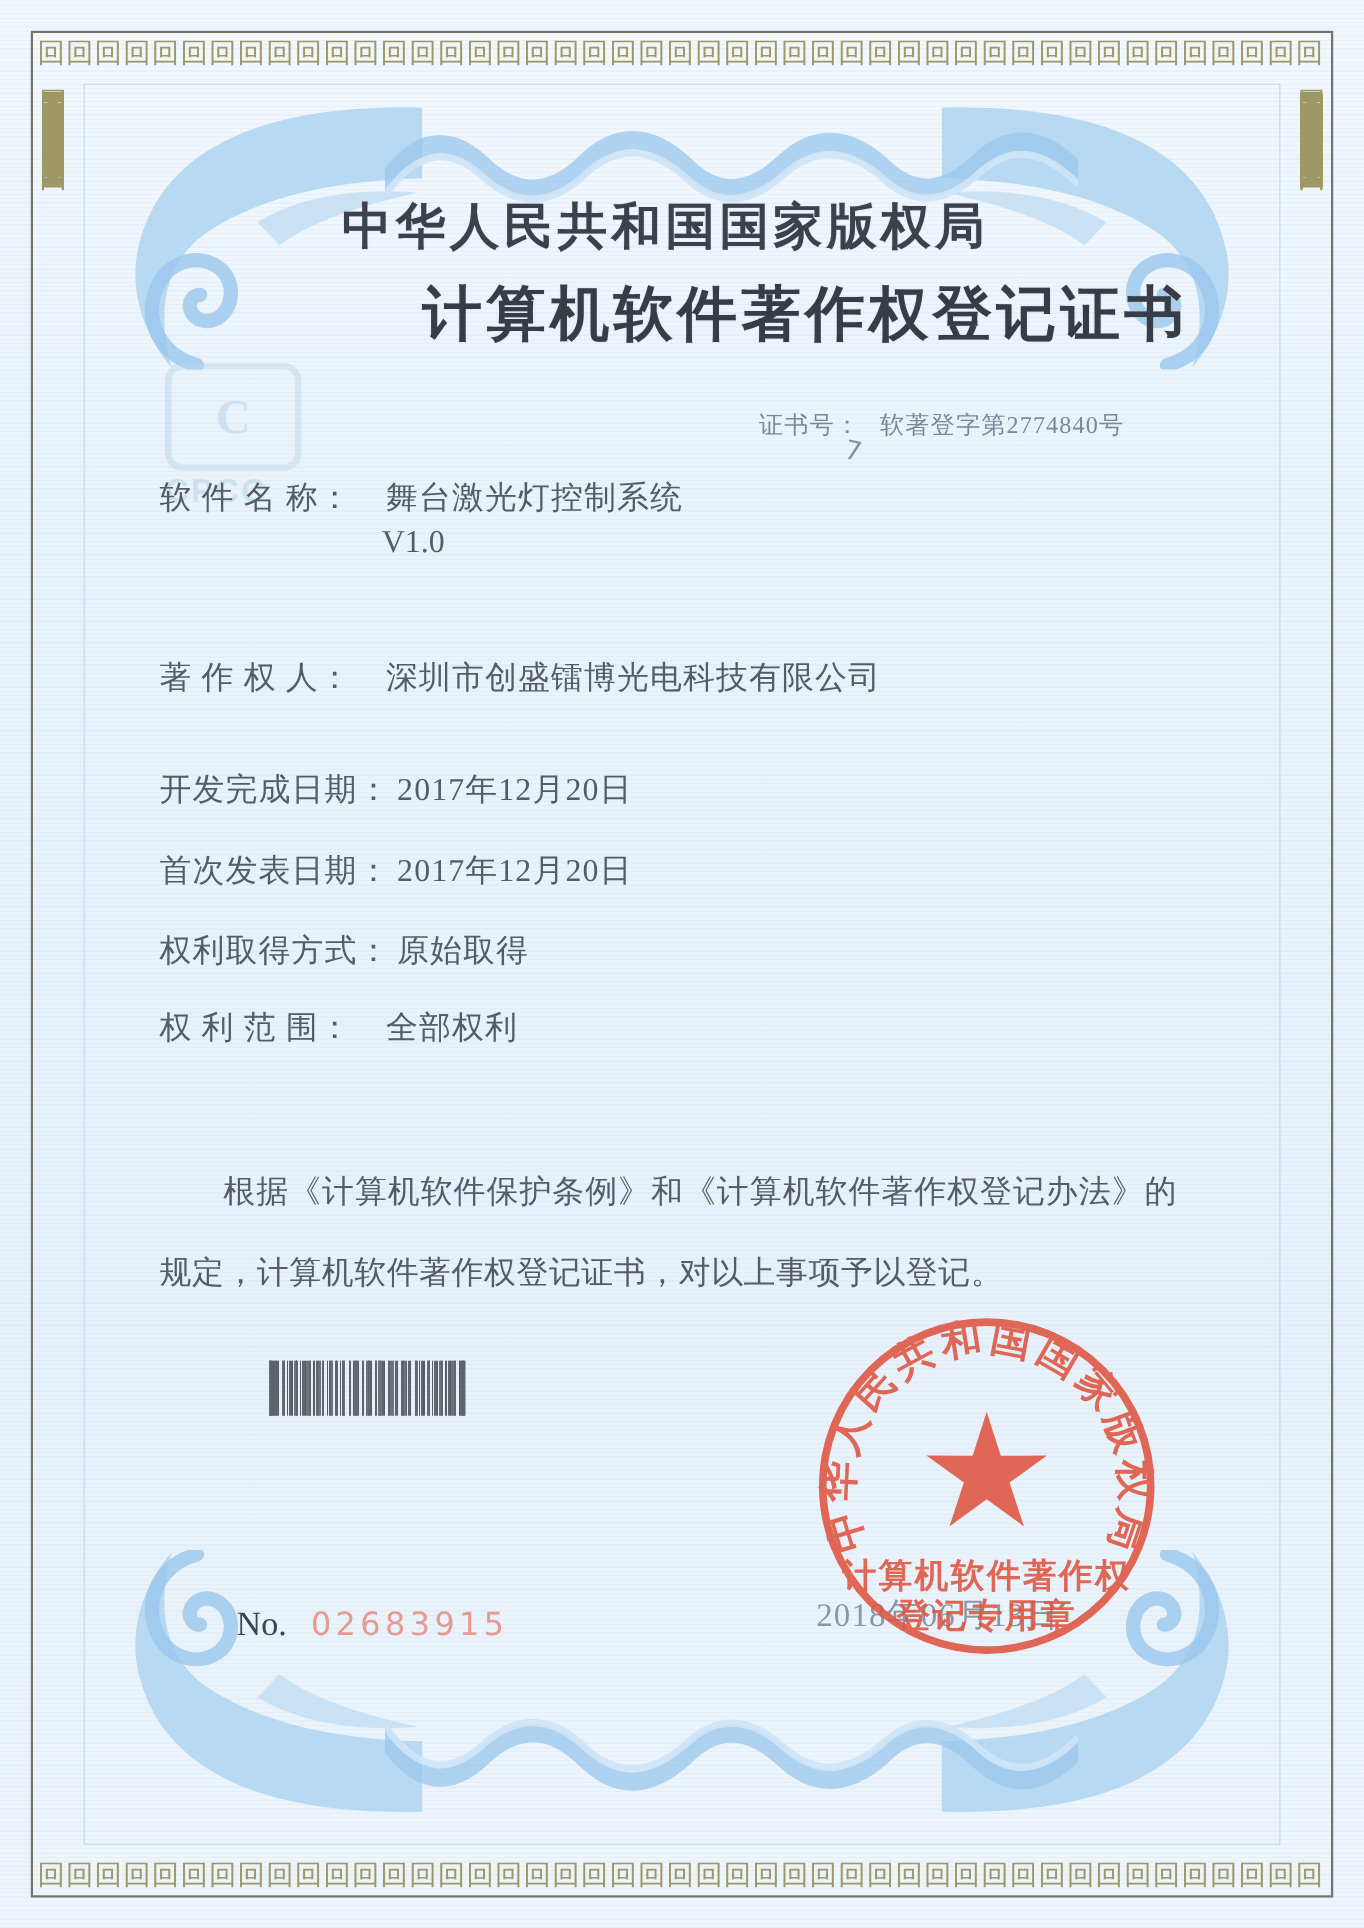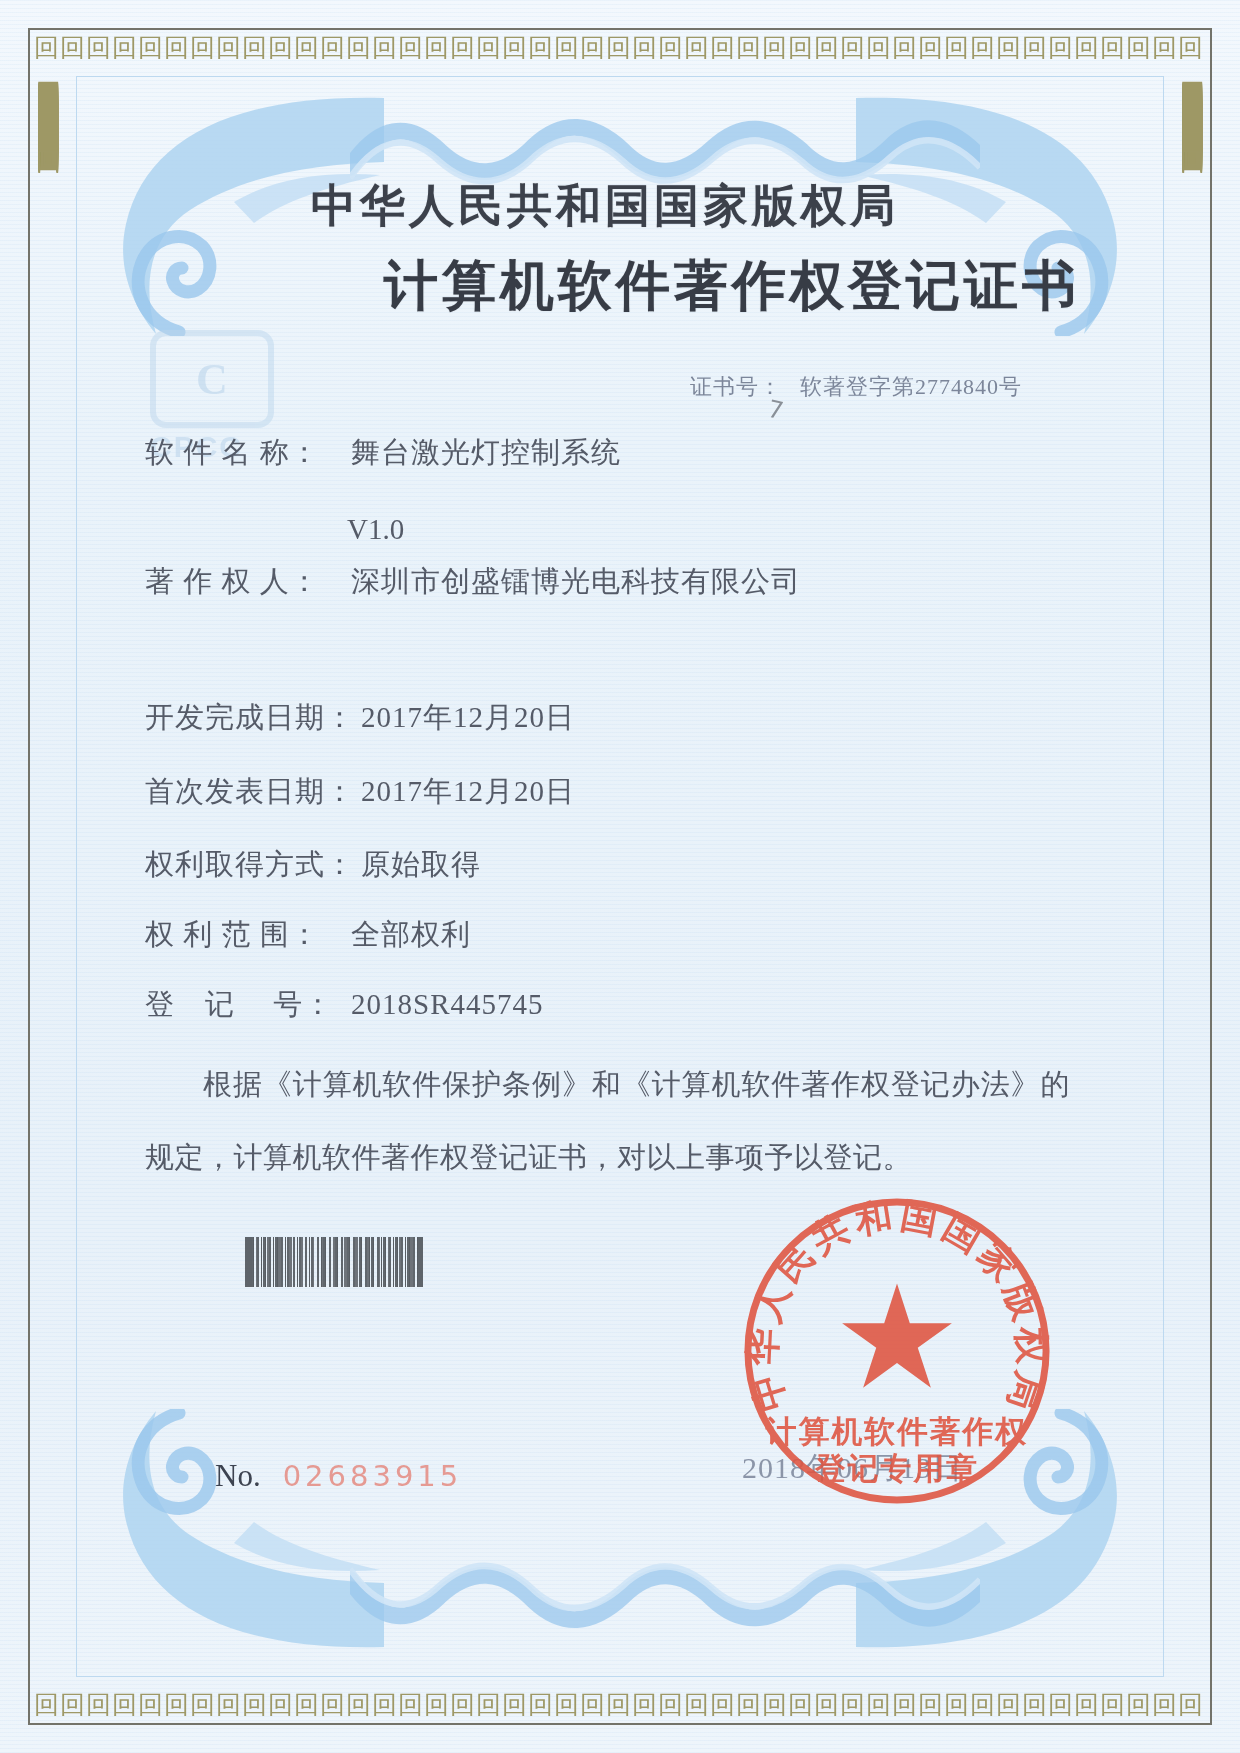--- a/index.html
+++ b/index.html
@@ -130,45 +130,42 @@
   <div class="cert-title">计算机软件著作权登记证书</div>
 
   <div class="cert-no">
     <span>证书号：</span><span class="v">软著登字第2774840号</span>
   </div>
   <div class="hand-mark">7</div>
 
   <div class="field" style="top:433px;">
     <span class="label">软 件 名 称：</span><span class="value">舞台激光灯控制系统</span>
   </div>
-  <div class="version" style="top:477px;margin-top:36px;">V1.0</div>
+  <div class="version" style="top:477px;">V1.0</div>
 
-  <div class="field" style="top:562px;">
+  <div class="field" style="top:596px;">
     <span class="label">著 作 权 人：</span><span class="value">深圳市创盛镭博光电科技有限公司</span>
   </div>
 
   <div class="field" style="top:698px;">
     <span class="label">开发完成日期：</span><span class="value">2017年12月20日</span>
   </div>
 
   <div class="field" style="top:772px;">
     <span class="label">首次发表日期：</span><span class="value">2017年12月20日</span>
   </div>
 
   <div class="field" style="top:845px;">
     <span class="label">权利取得方式：</span><span class="value">原始取得</span>
   </div>
 
   <div class="field" style="top:915px;">
     <span class="label">权 利 范 围：</span><span class="value">全部权利</span>
   </div>
 
-  <div class="field" style="top:985px;">
-    <span class="label">登　记　 号：</span><span class="value">2018SR445745</span>
-  </div>
 
   <div class="paragraph">根据《计算机软件保护条例》和《计算机软件著作权登记办法》的规定，计算机软件著作权登记证书，对以上事项予以登记。</div>
 
   <div class="barcode"></div>
 
   <div class="issue-date">2018年06月13日</div>
 
   <svg class="seal" viewBox="0 0 320 320">
     <defs>
       <path id="sealArc" d="M 50 215 A 123 123 0 1 1 270 215" fill="none"></path>

